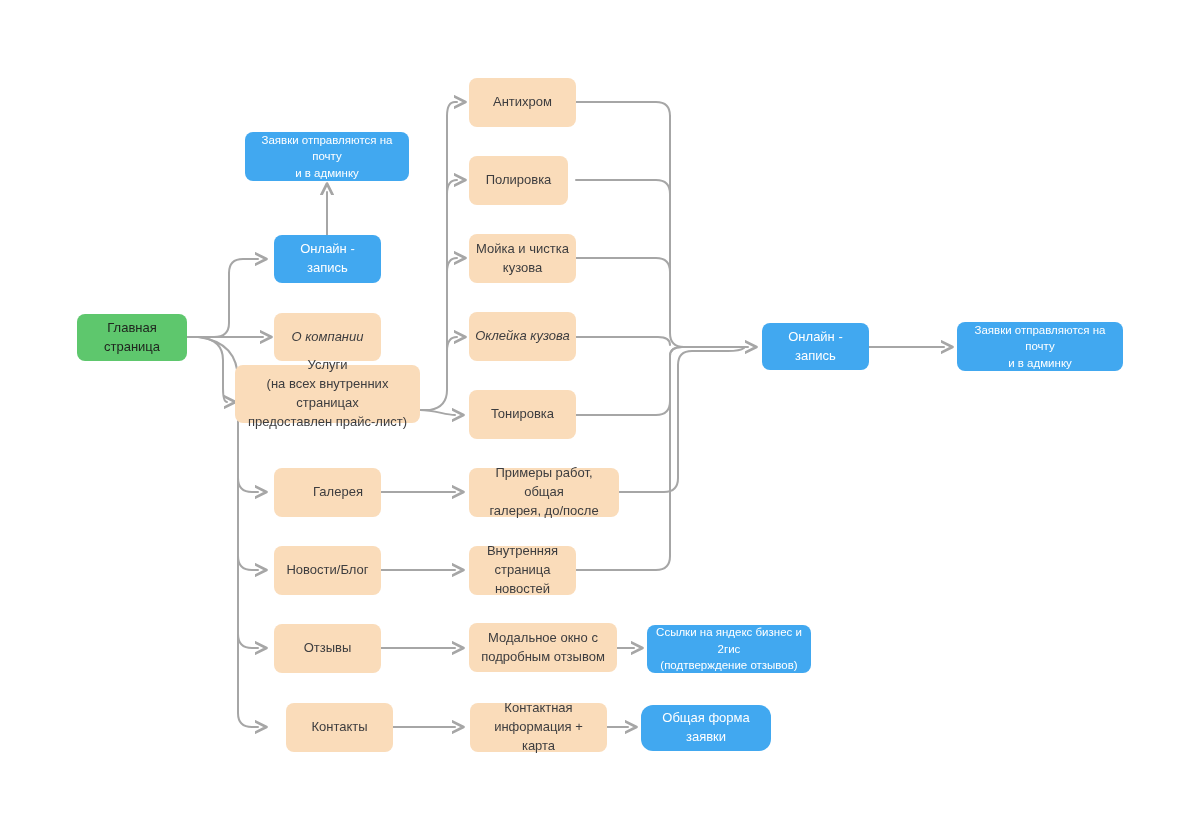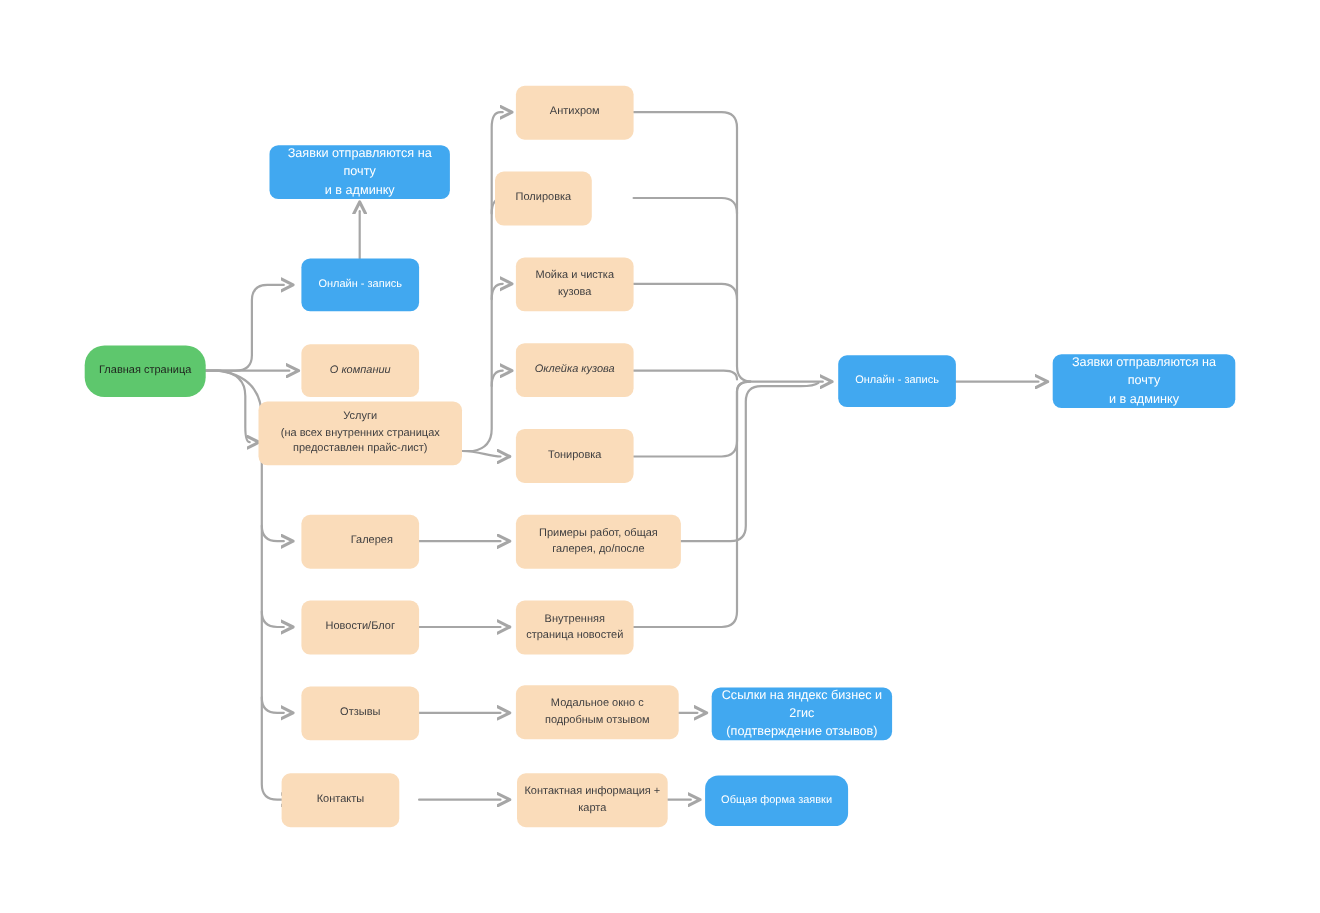--- a/index.html
+++ b/index.html
@@ -10,21 +10,21 @@
     font-family:"Liberation Sans", sans-serif;
     overflow:hidden;
   }
   .edges { position:absolute; left:0; top:0; width:1200px; height:830px; }
   .edge { fill:none; stroke:#a6a6a6; stroke-width:2; stroke-linecap:round; stroke-linejoin:round; }
   .node {
     position:absolute;
     display:flex; align-items:center; justify-content:center;
     text-align:center;
     border-radius:8px;
-    font-size:10px; line-height:1.45;
+    font-size:13px; line-height:1.45;
     white-space:pre-line;
     padding:3px 6px;
     box-sizing:border-box;
   }
   .node.green { background:#5ec76d; color:#20261f; }
   .node.blue  { background:#41a8f0; color:#ffffff; }
   .node.peach { background:#fadcba; color:#3d3d3f; }
 </style>
 </head>
 <body>
@@ -70,31 +70,31 @@
     <path class="edge" d="M 381 727 H 455" marker-end="url(#arrow)"></path>
     <path class="edge" d="M 607 727 H 628" marker-end="url(#arrow)"></path>
     <path class="edge" d="M 869 347 H 944" marker-end="url(#arrow)"></path>
   </svg>
 
   <div class="node blue" style="left:245px; top:132px; width:164px; height:49px; font-size:11.5px;">Заявки отправляются на почту
 и в админку</div>
 
   <div class="node blue" style="left:274px; top:235px; width:107px; height:48px;">Онлайн - запись</div>
 
-  <div class="node green" style="left:77px; top:314px; width:110px; height:47px;border-radius:18px;">Главная страница</div>
+  <div class="node green" style="left:77px; top:314px; width:110px; height:47px;">Главная страница</div>
 
   <div class="node peach" style="left:274px; top:313px; width:107px; height:48px;font-style:italic;">О компании</div>
 
   <div class="node peach" style="left:235px; top:365px; width:185px; height:58px;">Услуги
 (на всех внутренних страницах
 предоставлен прайс-лист)</div>
 
   <div class="node peach" style="left:469px; top:78px; width:107px; height:49px;">Антихром</div>
 
-  <div class="node peach" style="left:450px; top:156px; width:88px; height:49px;">Полировка</div>
+  <div class="node peach" style="left:469px; top:156px; width:99px; height:49px;">Полировка</div>
 
   <div class="node peach" style="left:469px; top:234px; width:107px; height:49px;">Мойка и чистка
 кузова</div>
 
   <div class="node peach" style="left:469px; top:312px; width:107px; height:49px;font-style:italic;">Оклейка кузова</div>
 
   <div class="node peach" style="left:469px; top:390px; width:107px; height:49px;">Тонировка</div>
 
   <div class="node peach" style="left:274px; top:468px; width:107px; height:49px;padding-left:27px;">Галерея</div>
 
@@ -107,21 +107,21 @@
 страница новостей</div>
 
   <div class="node peach" style="left:274px; top:624px; width:107px; height:49px;">Отзывы</div>
 
   <div class="node peach" style="left:469px; top:623px; width:148px; height:49px;">Модальное окно с
 подробным отзывом</div>
 
   <div class="node blue" style="left:647px; top:625px; width:164px; height:48px; font-size:11.5px;">Ссылки на яндекс бизнес и 2гис
 (подтверждение отзывов)</div>
 
-  <div class="node peach" style="left:256px; top:703px; width:107px; height:49px;">Контакты</div>
+  <div class="node peach" style="left:286px; top:703px; width:107px; height:49px;">Контакты</div>
 
   <div class="node peach" style="left:470px; top:703px; width:137px; height:49px;">Контактная информация +
 карта</div>
 
   <div class="node blue" style="left:641px; top:705px; width:130px; height:46px;border-radius:12px;">Общая форма заявки</div>
 
   <div class="node blue" style="left:762px; top:323px; width:107px; height:47px;">Онлайн - запись</div>
 
   <div class="node blue" style="left:957px; top:322px; width:166px; height:49px; font-size:11.5px;">Заявки отправляются на почту
 и в админку</div>

